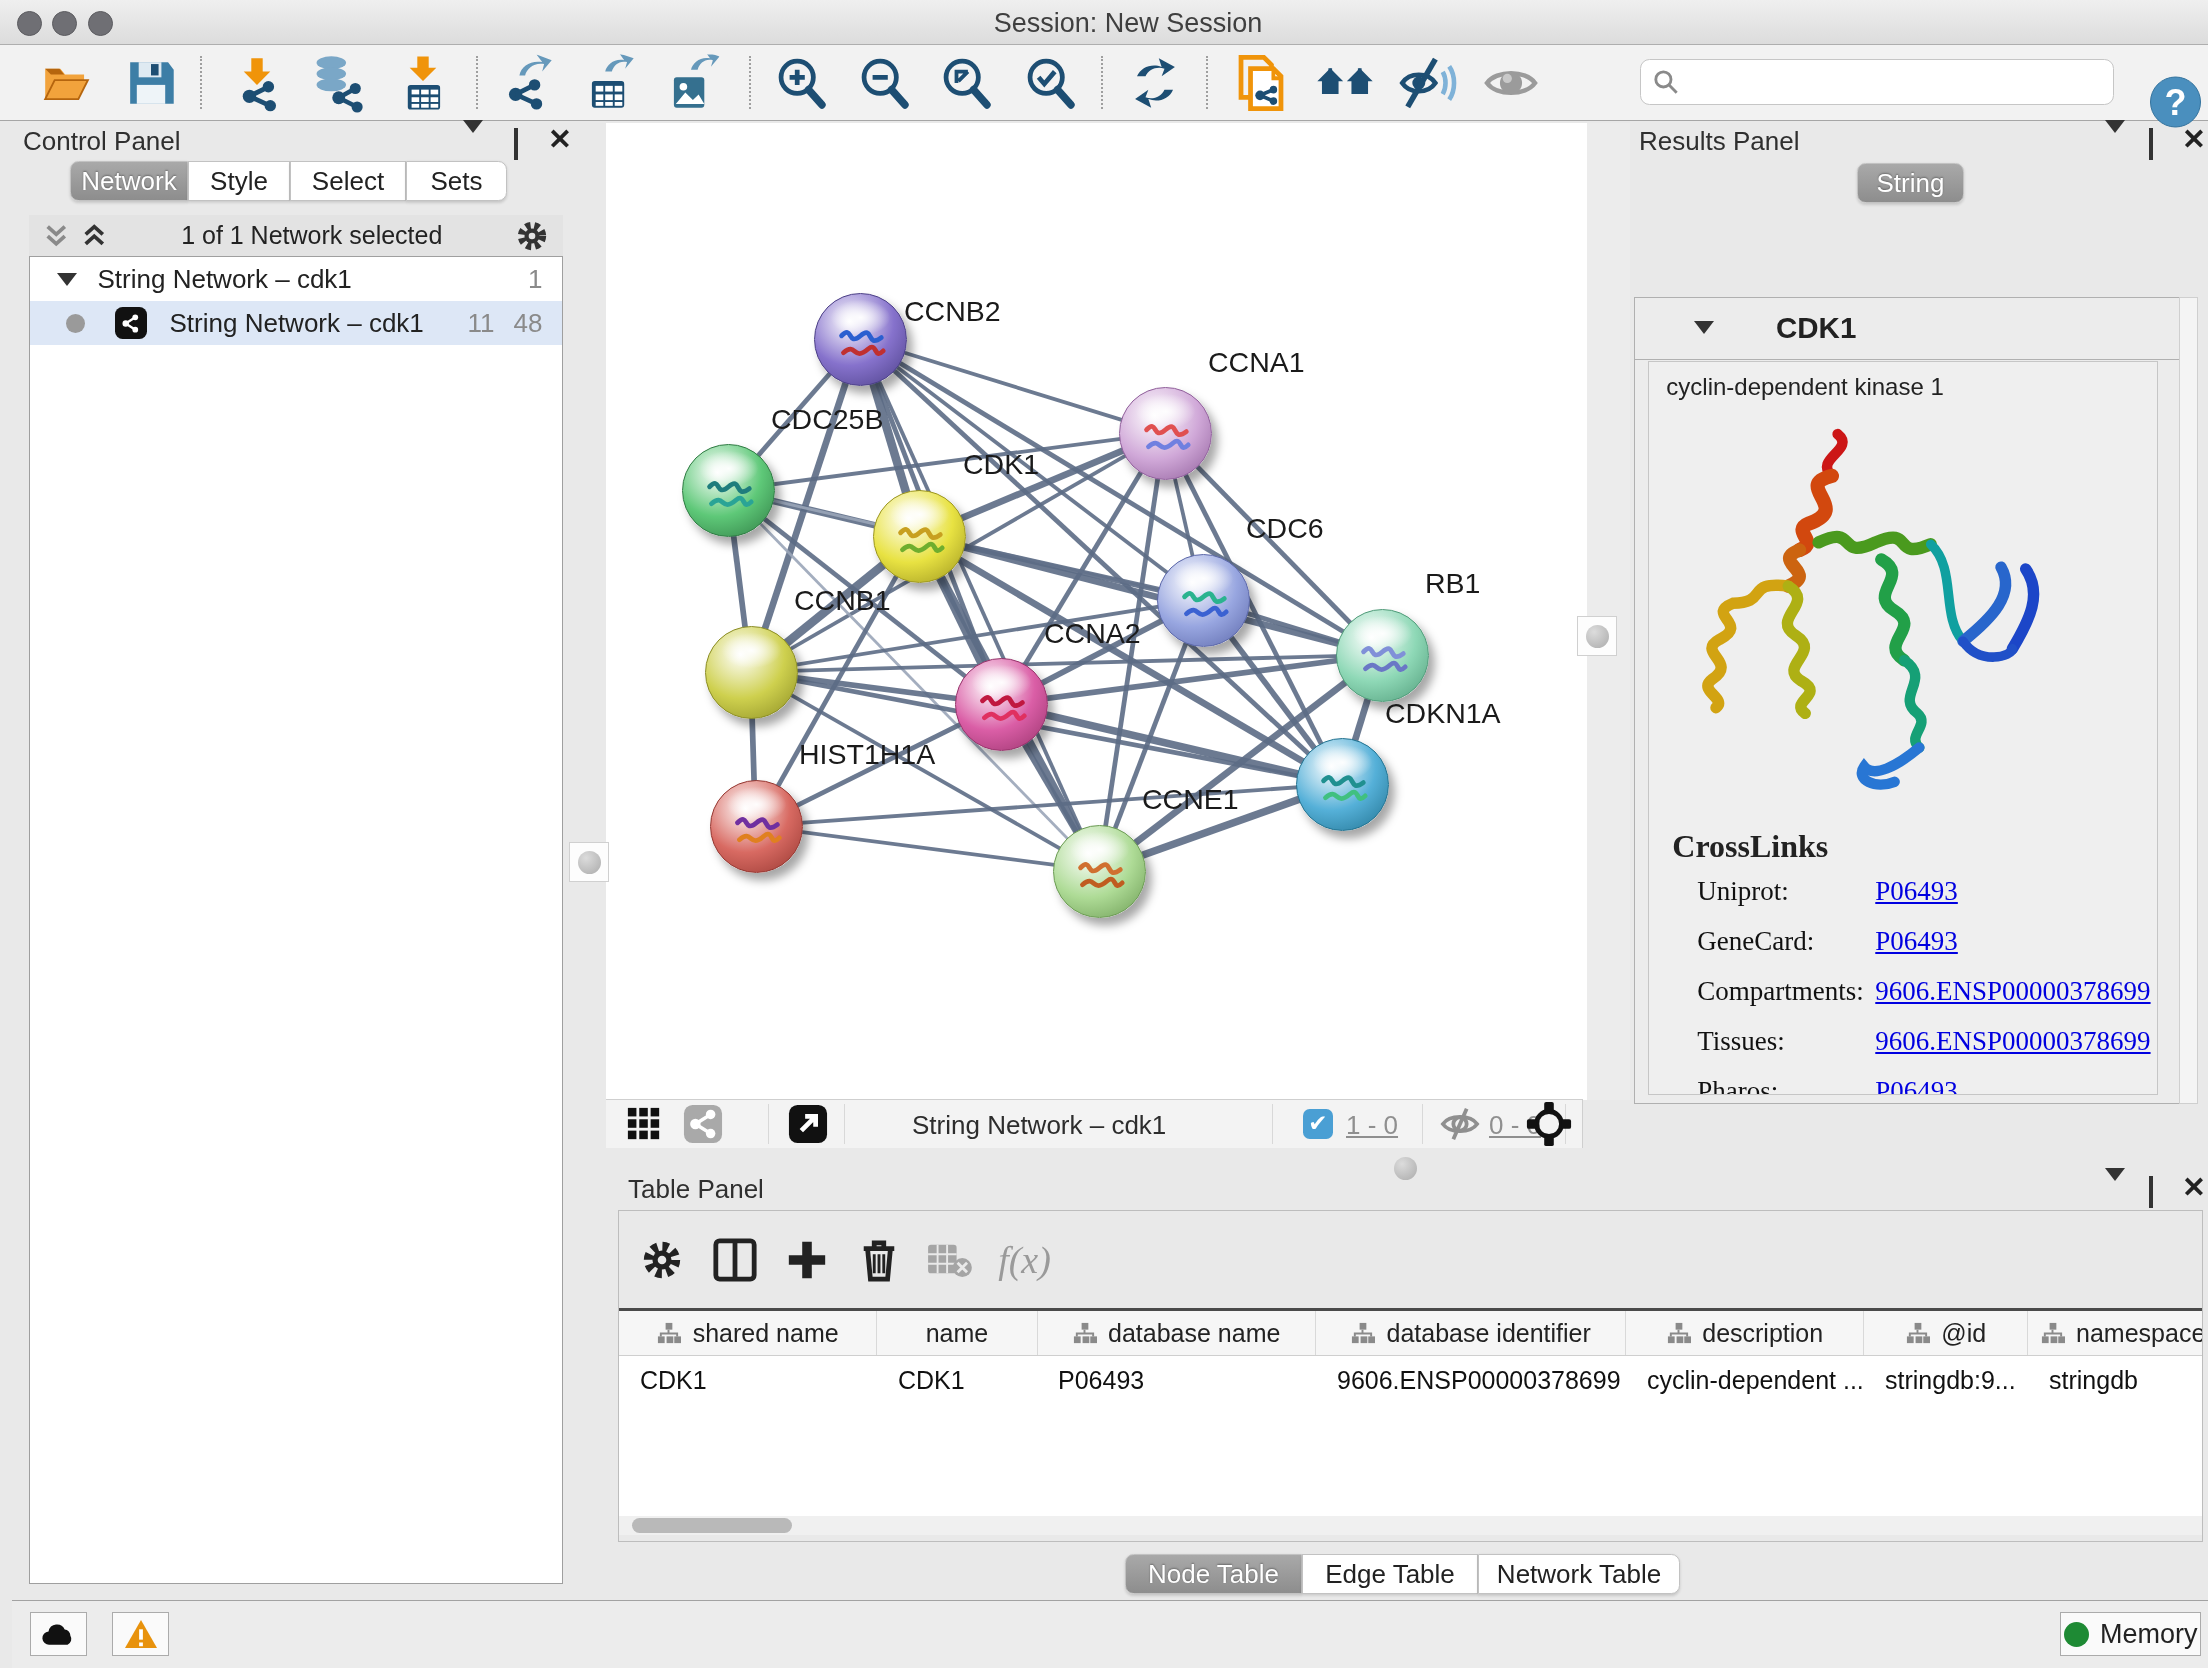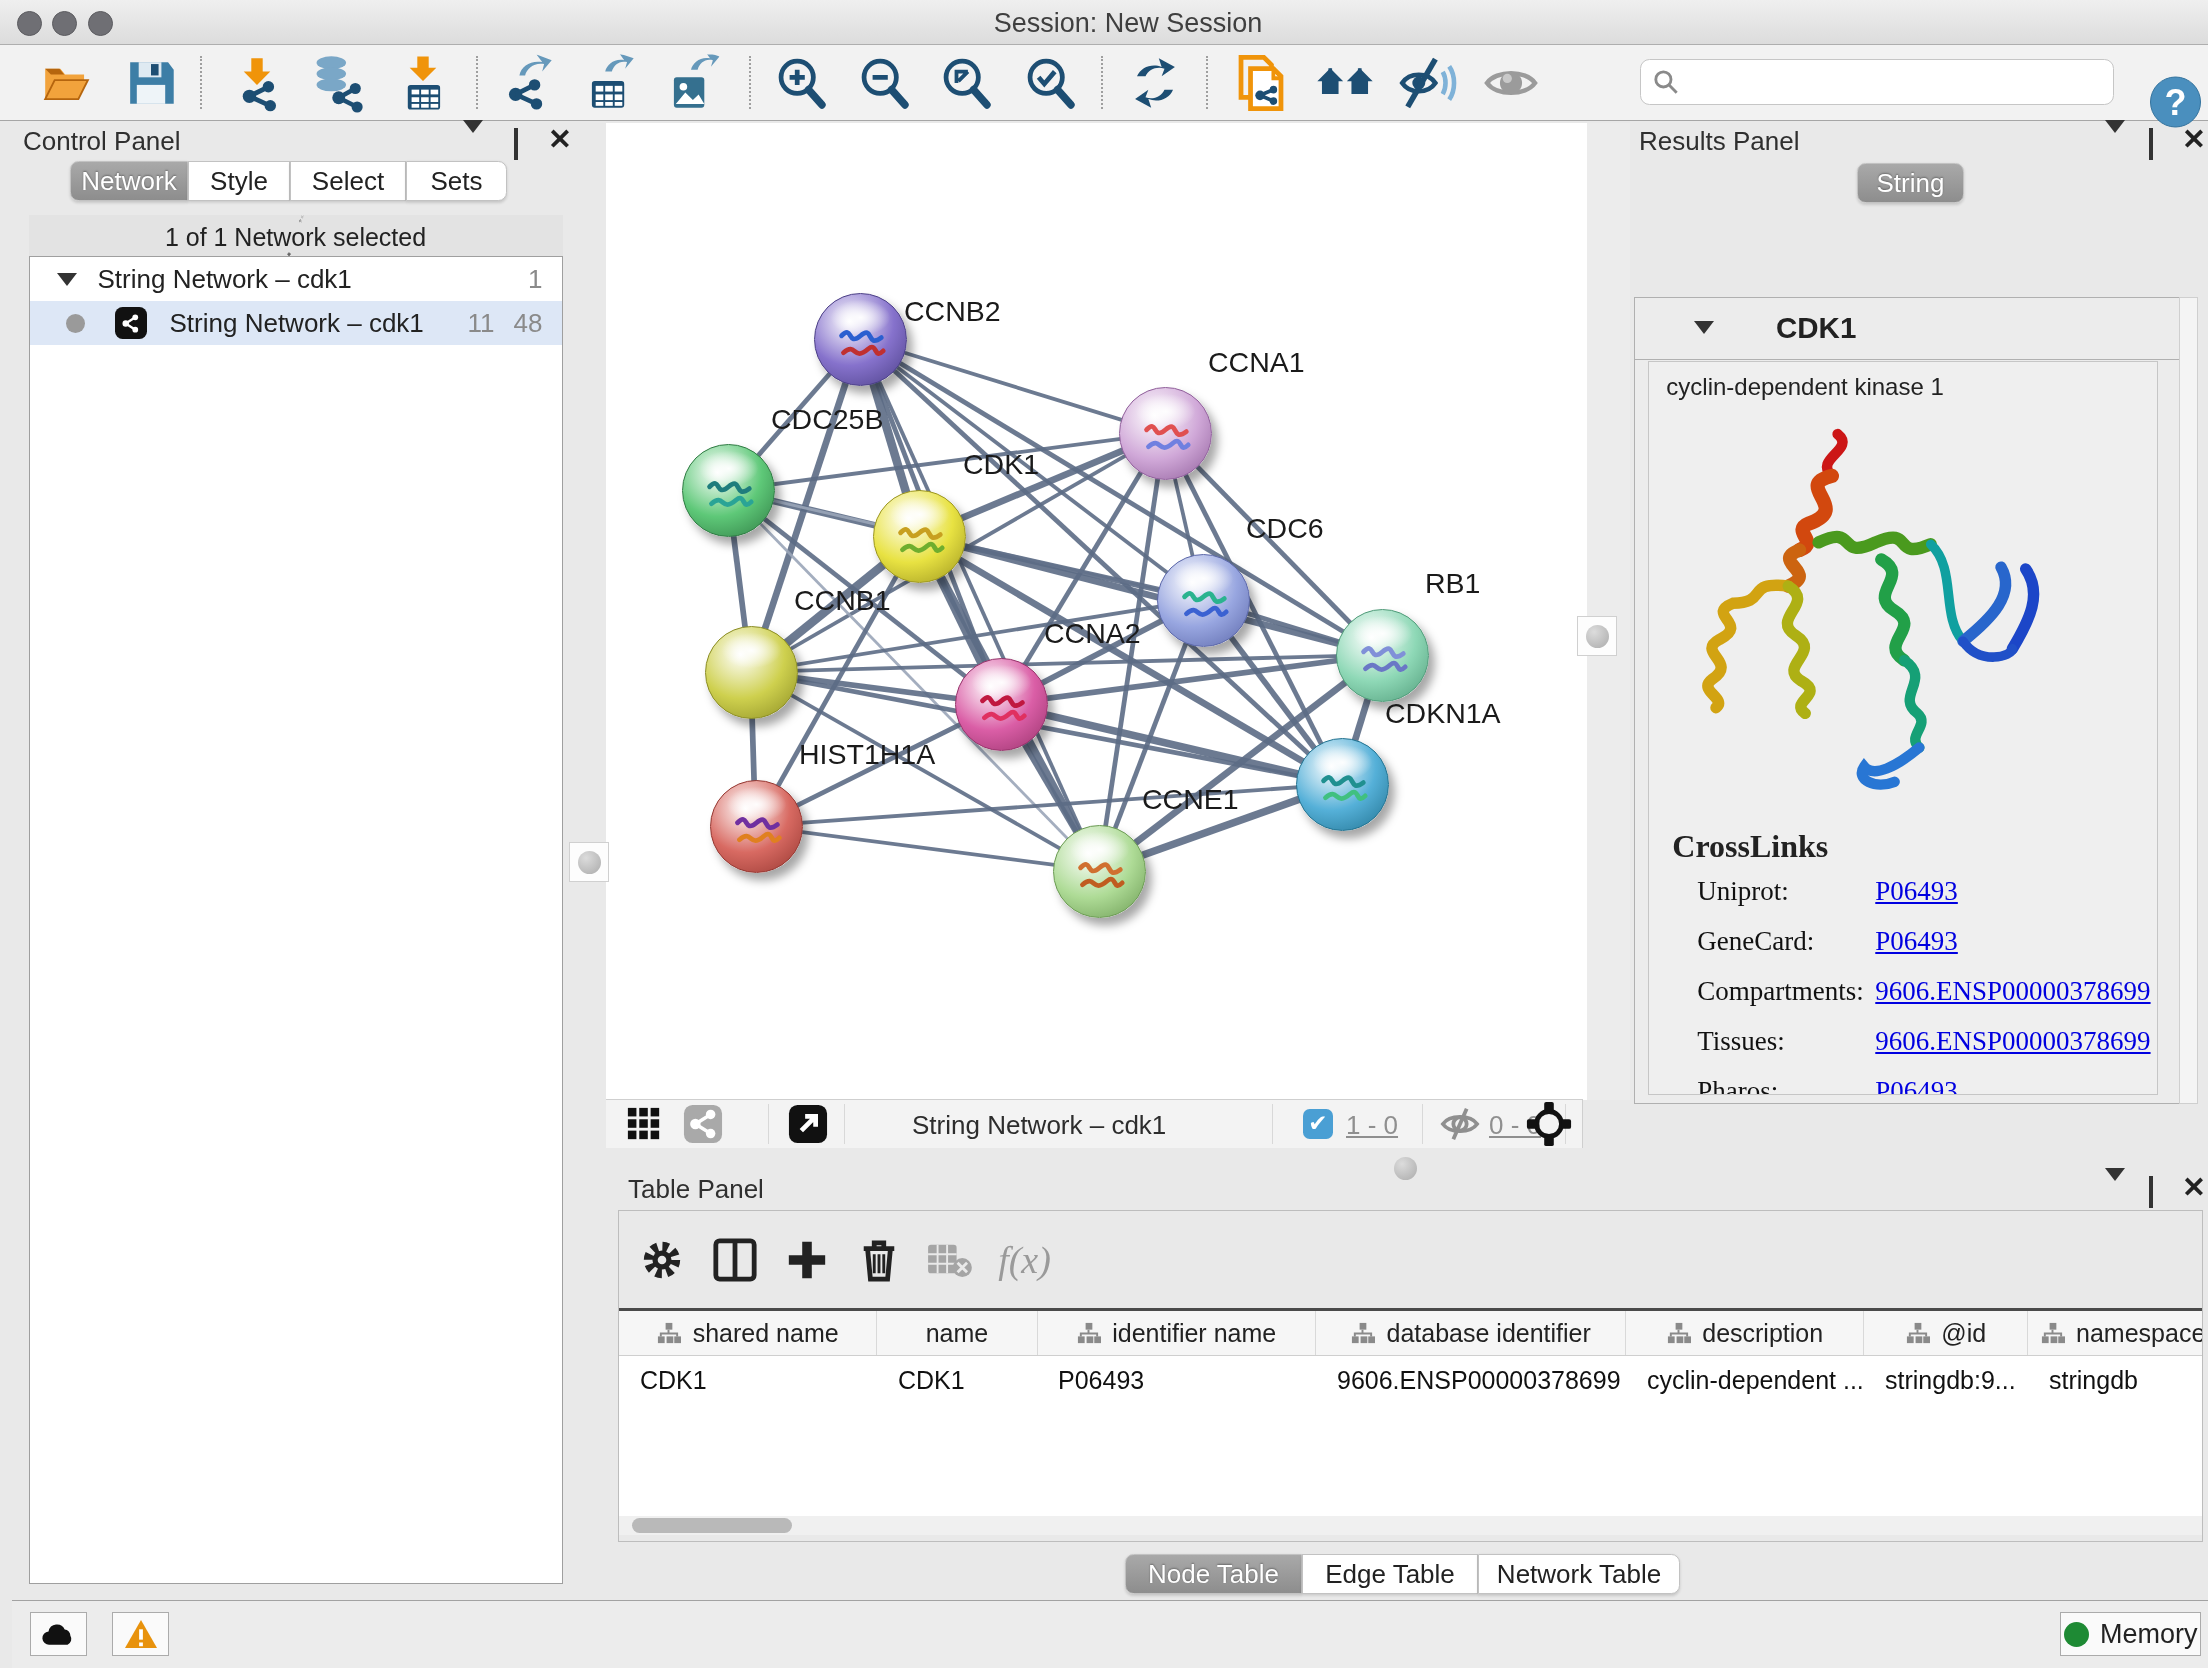--- a/index.html
+++ b/index.html
@@ -40,21 +40,21 @@
   .seg-tab{position:absolute;height:40px;display:flex;align-items:center;justify-content:center;
            font-size:26px;background:#fff;border:1px solid #c2c2c2;box-sizing:border-box;
            cursor:pointer;box-shadow:0 1.9px 2.9px rgba(0,0,0,.15);}
   .seg-tab.active{background:linear-gradient(#a9a9a9,#8d8d8d);color:#fff;
                   text-shadow:0 -1px 1.9px rgba(0,0,0,.35);}
   .seg-first{border-radius:8.6px 0 0 8.6px;}
   .seg-last{border-radius:0 8.6px 8.6px 0;}
   .seg-only{border-radius:8.6px;}
   
   .cp-subhead{position:absolute;left:28.5px;top:215px;width:534px;height:41px;
-              background:#e3e3e3;display:flex;align-items:center;font-size:25px;flex-direction:column;}
+              background:#e3e3e3;display:flex;align-items:center;font-size:25px;}
   .cp-box{position:absolute;left:28.5px;top:256px;width:534px;height:1328px;
           background:#fff;border:1.9px solid #9f9f9f;box-sizing:border-box;overflow:hidden;}
   .net-row{position:relative;width:100%;height:44px;display:flex;align-items:center;
            font-size:26px;cursor:pointer;}
   .net-row.selected{background:#dde7f6;}
   .row-num{position:absolute;color:#8a8a8a;}
   .string-chip{width:32px;height:32px;border-radius:7.6px;background:#111;color:#fff;
                display:flex;align-items:center;justify-content:center;margin-right:23px;}
   .graydot{width:19px;height:19px;border-radius:50%;background:#9a9a9a;}
   
@@ -695,21 +695,21 @@
           <div class="th-cell" style="left: 418px; width: 279px;">
             <svg width="25" height="25" viewBox="0 0 26 26" style="margin-right: 11.4px;">
               <g fill="#8a8a8a">
                 <rect x="10" y="2" width="7" height="7"></rect>
                 <rect x="2" y="16" width="7" height="7"></rect>
                 <rect x="11" y="16" width="7" height="7"></rect>
                 <rect x="19" y="16" width="7" height="7"></rect>
                 <path d="M13 9v5M5 16v-3h17v3" stroke="#8a8a8a" stroke-width="2" fill="none"></path>
               </g>
             </svg>
-            <span>identifier name</span>
+            <span>database name</span>
           </div>
           <div class="th-cell" style="left: 697px; width: 310px;">
             <svg width="25" height="25" viewBox="0 0 26 26" style="margin-right: 11.4px;">
               <g fill="#8a8a8a">
                 <rect x="10" y="2" width="7" height="7"></rect>
                 <rect x="2" y="16" width="7" height="7"></rect>
                 <rect x="11" y="16" width="7" height="7"></rect>
                 <rect x="19" y="16" width="7" height="7"></rect>
                 <path d="M13 9v5M5 16v-3h17v3" stroke="#8a8a8a" stroke-width="2" fill="none"></path>
               </g>

